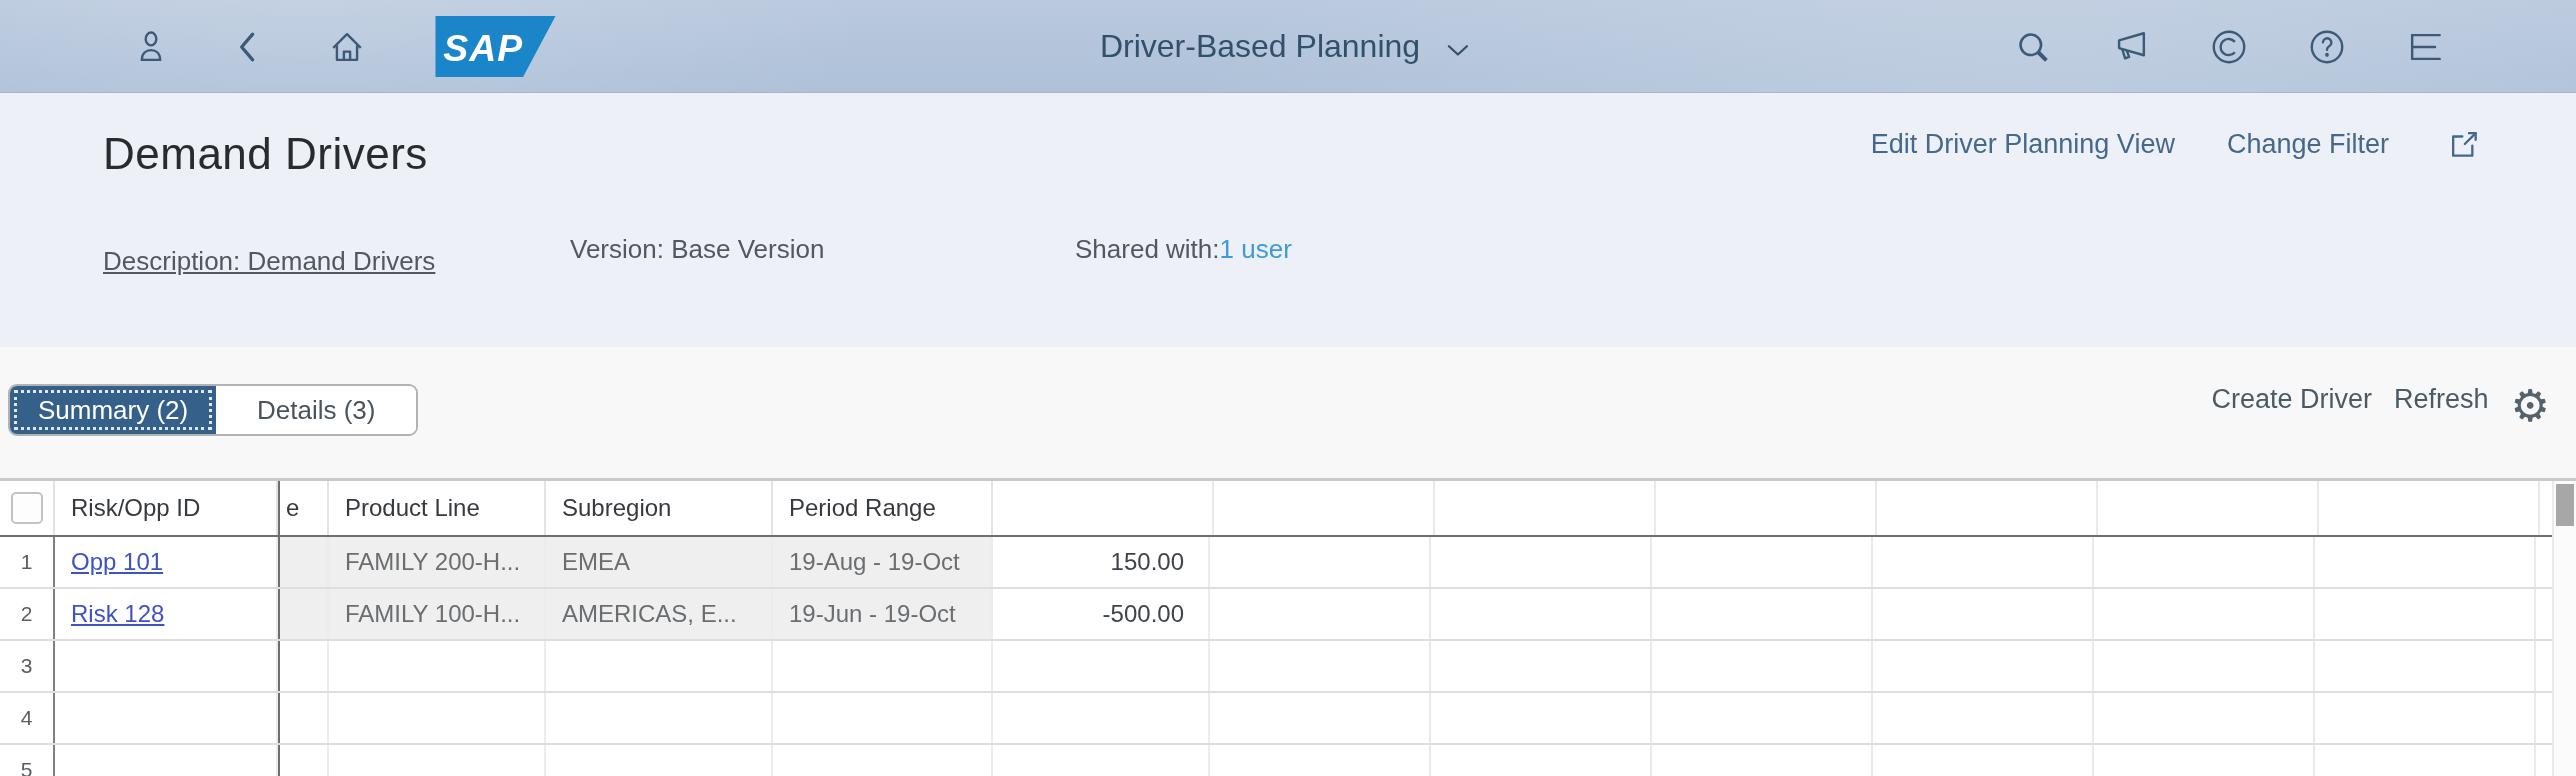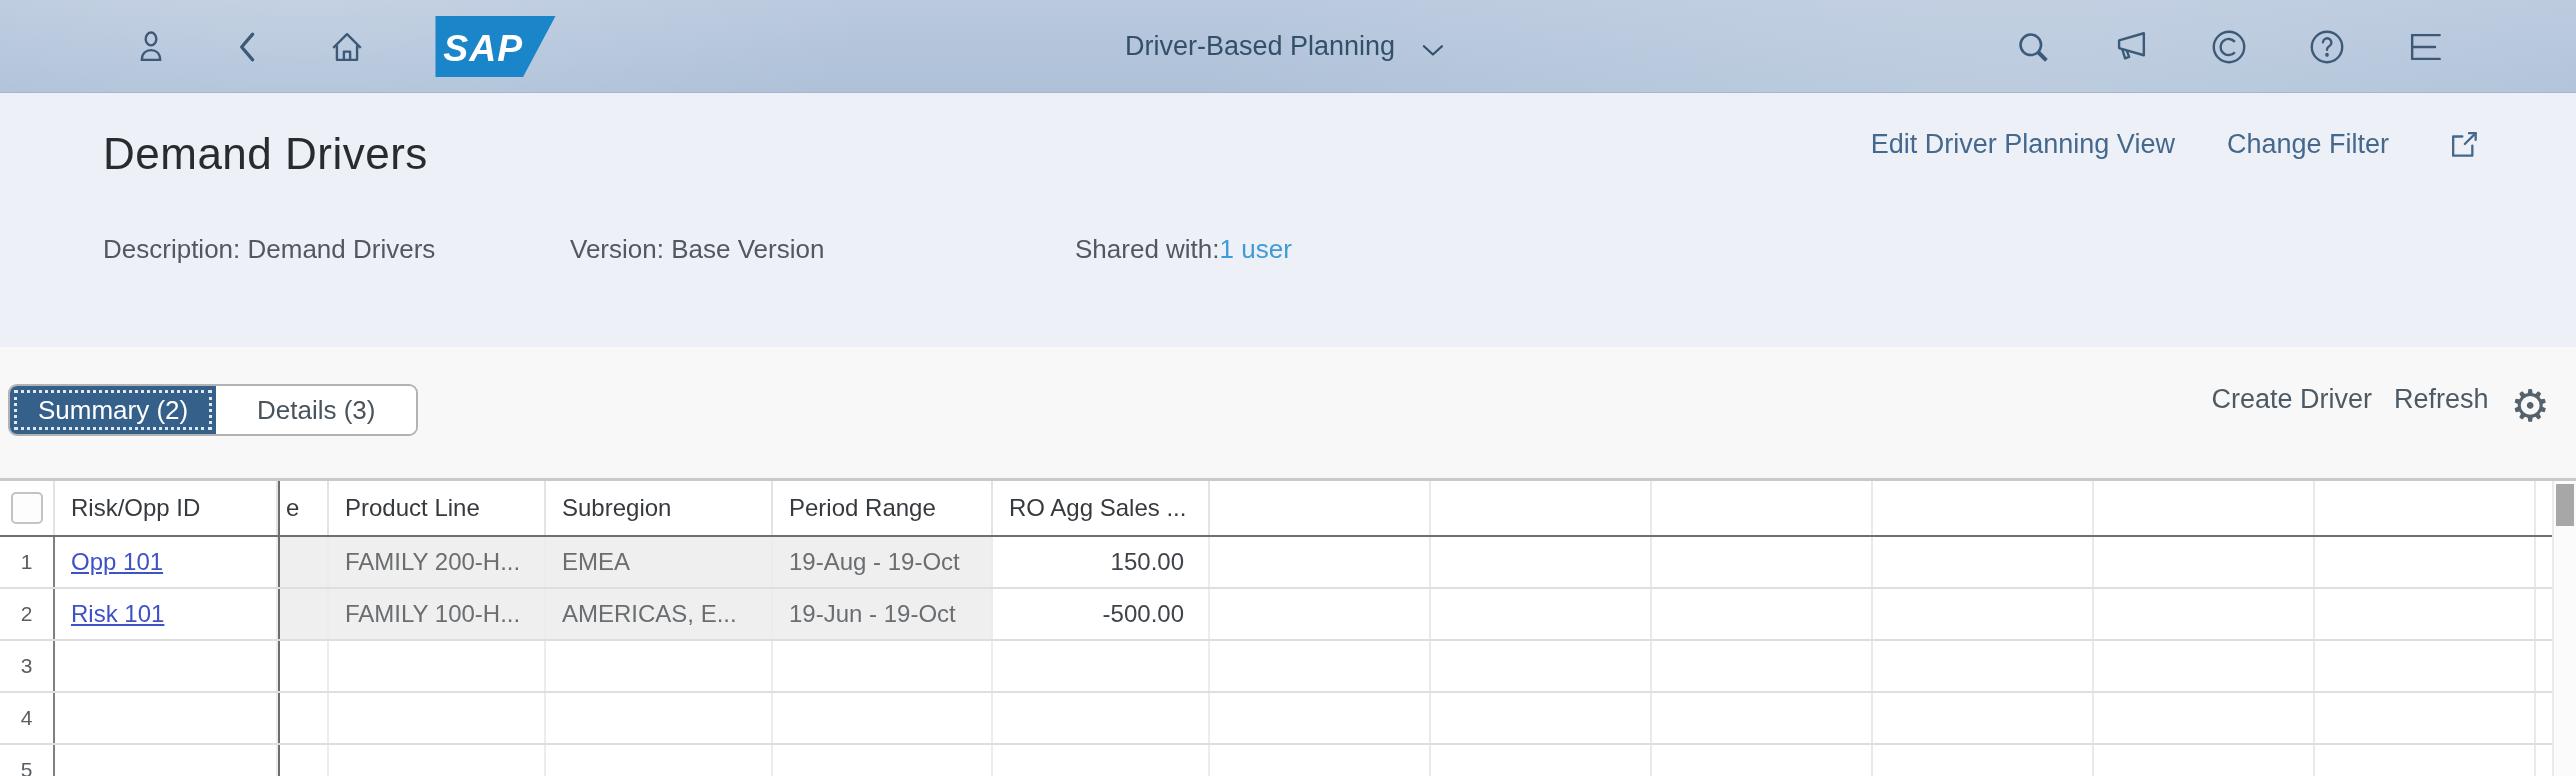--- a/index.html
+++ b/index.html
@@ -20,33 +20,33 @@
     color: #3c5a77;
   }
   .shell-left { position:absolute; left:129px; top:0; height:93px; display:flex; align-items:center; gap:54px; }
   .shell-icon-btn { width:44px; height:44px; display:flex; align-items:center; justify-content:center; cursor:pointer; }
   .shell-icon-btn svg { width:44px; height:44px; }
   .sap-logo { width:121px; height:61px; margin-left:12px; cursor:pointer; }
   .shell-title-wrap {
     position:absolute; left:50%; top:0; transform:translateX(-50%);
     height:93px; display:flex; align-items:center; gap:20px; cursor:pointer;
   }
-  .shell-title { font-size:27px; color:#33506a; white-space:nowrap; }
+  .shell-title { font-size:32px; color:#33506a; white-space:nowrap; }
   .shell-title-wrap svg { width:36px; height:36px; margin-top:6px; }
   .shell-right { position:absolute; right:129px; top:0; height:93px; display:flex; align-items:center; gap:54px; }
 
   
   .page-header { position:absolute; left:0; top:93px; width:2576px; height:254px; background:#edf1f7; }
   .page-title { position:absolute; left:103px; top:36px; font-size:44px; color:#272c31; letter-spacing:0.5px; }
   .header-actions { position:absolute; right:89px; top:28px; display:flex; align-items:center; gap:52px; }
   .header-link { font-size:27px; color:#44688e; white-space:nowrap; cursor:pointer; }
   .share-btn { width:46px; height:46px; display:flex; align-items:center; justify-content:center; cursor:pointer; color:#44688e; }
   .share-btn svg { width:40px; height:40px; }
   .meta-row { position:absolute; left:0; top:141px; width:2576px; height:40px; font-size:26px; color:#51585e; }
-  .meta-desc { position:absolute; left:103px; top:0; }
+  .meta-desc { position:absolute; left:103px; top:12px;text-decoration:underline; }
   .meta-version { position:absolute; left:570px; top:0; }
   .meta-shared { position:absolute; left:1075px; top:0; }
   .meta-shared .shared-link { color:#3f9bd6; cursor:pointer; }
 
   
   .toolbar { position:absolute; left:0; top:347px; width:2576px; height:131px; background:#f8f8f8; }
   .segmented {
     position:absolute; left:8px; top:37px; height:52px; display:flex;
     border:2px solid #b2b2b2; border-radius:9px; overflow:hidden; background:#fff;
   }
@@ -217,41 +217,40 @@
 
     <div class="grid-row grid-header">
       <div class="cell c-num">
         <div class="checkbox"></div>
       </div>
       <div class="cell c-id">Risk/Opp ID</div>
       <div class="cell c-e">e</div>
       <div class="cell c-pl">Product Line</div>
       <div class="cell c-sub">Subregion</div>
       <div class="cell c-pr">Period Range</div>
-      <div class="cell c-pr" style="width:217px;">RO Agg Sales ...</div>
       <div class="cell c-fill"></div>
     </div>
 
     <div class="grid-row data-row">
       <div class="cell c-num">1</div>
       <div class="cell c-id">
           <span class="cell-link">Opp 101</span>
         </div>
       <div class="cell c-e ro"></div>
       <div class="cell c-pl ro">FAMILY 200-H...</div>
       <div class="cell c-sub ro">EMEA</div>
       <div class="cell c-pr ro">19-Aug - 19-Oct</div>
       <div class="cell c-val">150.00</div>
       <div class="cell c-fill"></div>
     </div>
 
     <div class="grid-row data-row">
       <div class="cell c-num">2</div>
       <div class="cell c-id">
-          <span class="cell-link">Risk 101</span>
+          <span class="cell-link">Risk 128</span>
         </div>
       <div class="cell c-e ro"></div>
       <div class="cell c-pl ro">FAMILY 100-H...</div>
       <div class="cell c-sub ro">AMERICAS, E...</div>
       <div class="cell c-pr ro">19-Jun - 19-Oct</div>
       <div class="cell c-val">-500.00</div>
       <div class="cell c-fill"></div>
     </div>
 
     <div class="grid-row data-row">

